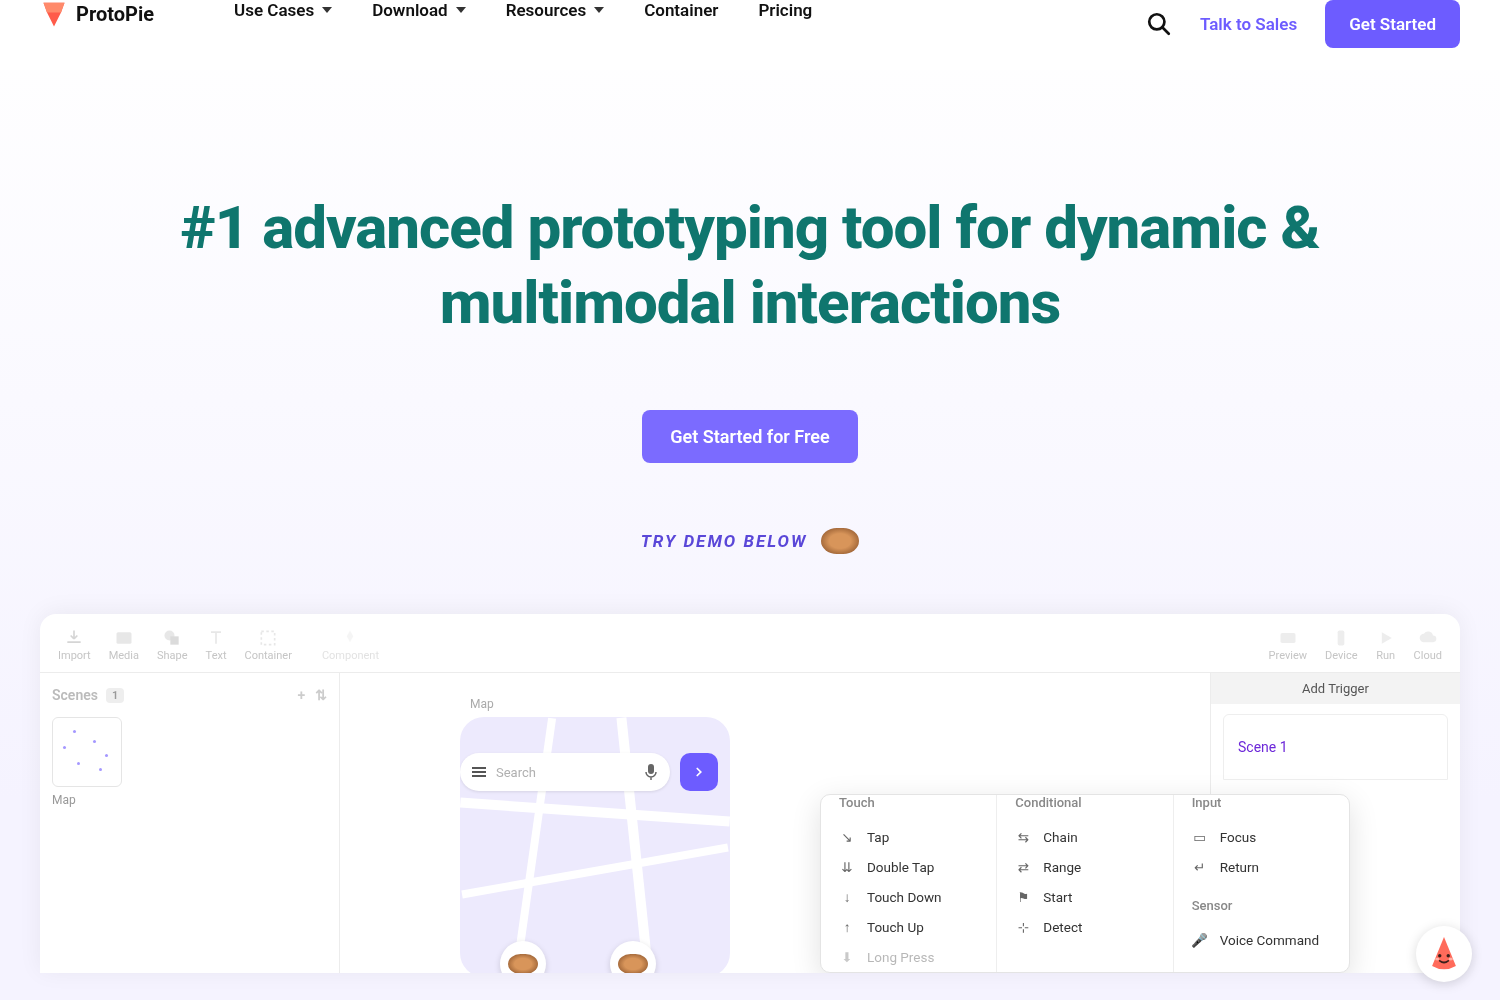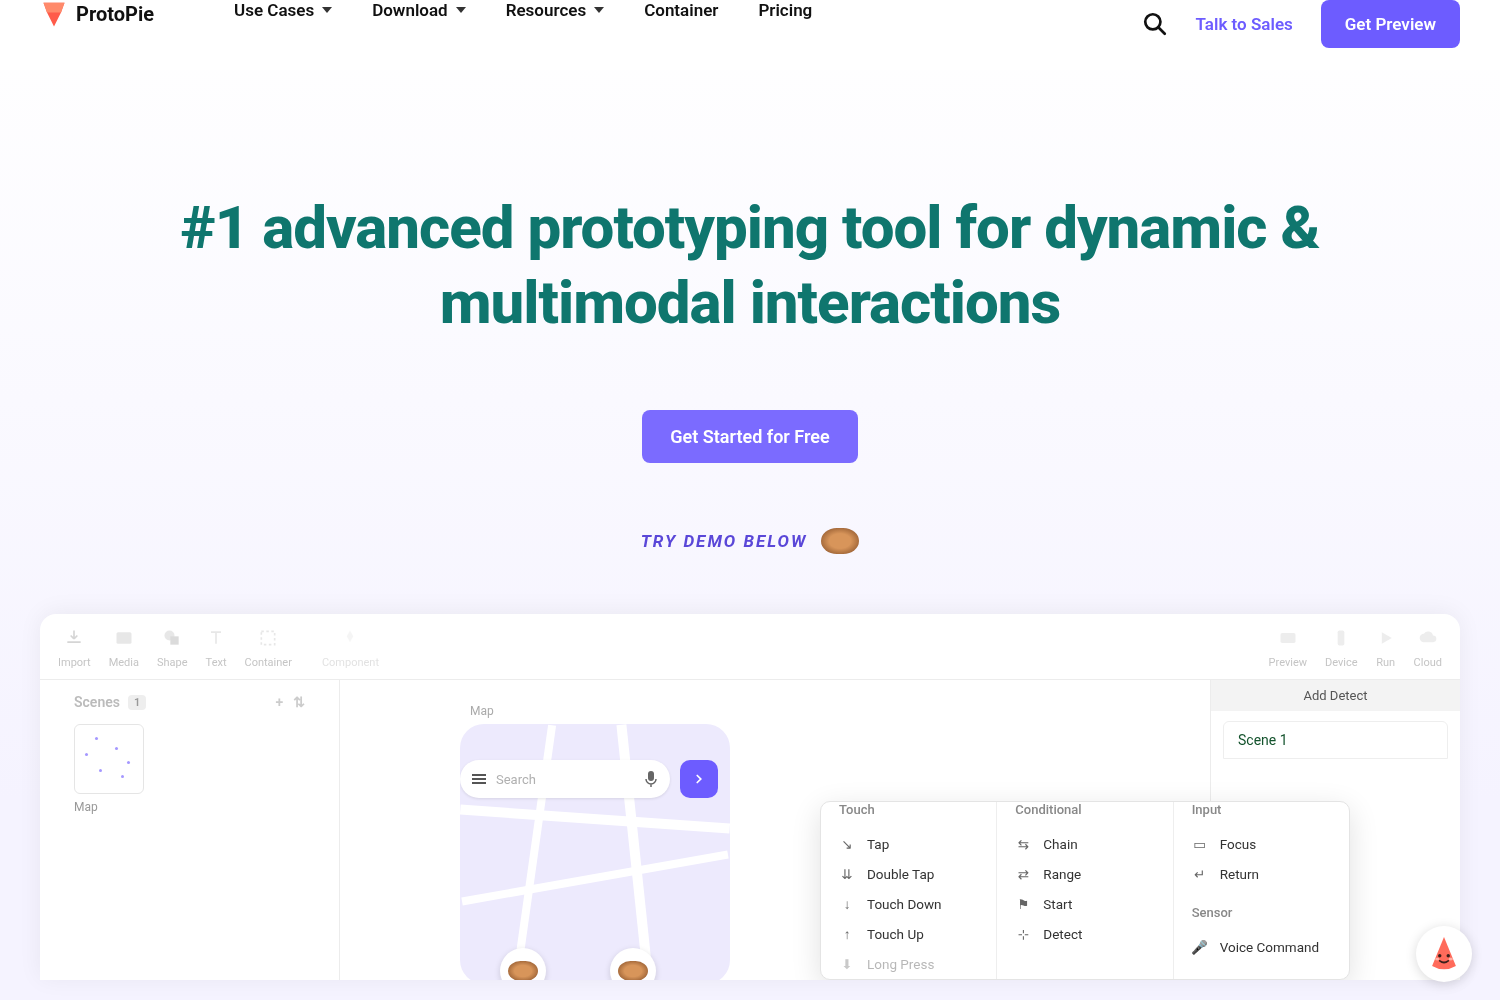--- a/index.html
+++ b/index.html
@@ -16,26 +16,26 @@
 .sales-link { color:#6d5cff; font-weight:600; font-size:17px; cursor:pointer;}
 .get-started { background:#6d5cff; color:#fff; font-weight:600; font-size:17px; padding:14px 24px; border-radius:8px; border:none; cursor:pointer;}
 .hero { text-align:center; padding:120px 40px 40px;}
 .hero h1 { font-size:60px; font-weight:800; line-height:1.25; letter-spacing:-1px; color:#0f766e;}
 .cta { margin-top:70px; background:#7b6bff; color:#fff; border:none; font-weight:600; font-size:18px; padding:16px 28px; border-radius:8px; cursor:pointer;}
 .try-demo { margin-top:65px; display:flex; align-items:center; justify-content:center; gap:14px; font-style:italic; font-family:"Comic Sans MS",cursive; letter-spacing:2px; font-weight:700; font-size:17px; color:#5a47d8;}
 .pie-icon { width:38px;height:26px;background:radial-gradient(ellipse at center,#d8955a 40%,#7a4520 100%); border-radius:50%/60%;}
 .app-shell { margin:20px 40px 0; background:#fff; border-radius:16px 16px 0 0; box-shadow:0 -2px 24px rgba(0,0,0,0.06); overflow:hidden;}
 .toolbar { display:flex; align-items:center; padding:14px 18px 10px; border-bottom:1px solid #ececec;}
 .tool-group-left { display:flex; gap:18px;}
-.tool { display:flex; flex-direction:column; align-items:center; gap:8px; color:#c5c5c5; font-size:11px; }
+.tool { display:flex; flex-direction:column; align-items:center; gap:1px; color:#c5c5c5; font-size:11px; }
 .tool-icon { width:20px; height:20px; opacity:.35;}
 .component-tool { margin-left:12px; opacity:.5;}
 .tool-group-right { margin-left:auto; display:flex; gap:18px;}
 .workspace { display:flex; height:300px; position:relative;}
-.scenes-panel { width:300px; border-right:1px solid #ececec; padding:14px 34px; color:#bbb;}
+.scenes-panel { width:300px; border-right:1px solid #ececec; padding:14px 12px; color:#bbb;}
 .scenes-header { display:flex; align-items:center; gap:8px; font-size:14px; font-weight:600;}
 .badge { background:#eee; color:#999; font-size:11px; padding:1px 6px; border-radius:4px;}
 .scenes-header .controls { margin-left:auto; display:flex; gap:10px; color:#ccc;}
 .scene-thumb { margin-top:14px; width:70px;height:70px;border:1px solid #e5e5e5;border-radius:6px;position:relative;}
 .dot{position:absolute;width:3px;height:3px;background:#a598ff;border-radius:50%;}
 .scene-label { font-size:12px; margin-top:6px; color:#999;}
 .canvas { flex:1; position:relative;}
 .canvas-label { position:absolute; left:130px; top:24px; font-size:12px; color:#aaa;}
 .map-card { position:absolute; left:120px; top:44px; width:270px; height:260px; background:#edeafd; border-radius:24px; overflow:hidden;}
 .map-card .search-field{position:absolute;top:36px;left:0;right:60px;height:38px;background:#fff;border-radius:20px;display:flex;align-items:center;padding:0 12px;gap:10px;box-shadow:0 1px 3px rgba(0,0,0,.1);}
@@ -43,21 +43,21 @@
 .hamburger span{height:2px;background:#555;}
 .search-text{color:#b0b0b0;font-size:13px;flex:1;}
 .go-btn{position:absolute;top:36px;right:12px;width:38px;height:38px;background:#6d5cff;border-radius:10px;display:flex;align-items:center;justify-content:center;}
 .go-btn svg{width:14px;height:14px;}
 .pin{position:absolute;width:46px;height:46px;background:#fff;border-radius:50%;display:flex;align-items:center;justify-content:center;box-shadow:0 2px 6px rgba(0,0,0,.15);}
 .pin .pie-icon{width:30px;height:20px;}
 .roads{position:absolute;inset:0;}
 .road{position:absolute;background:#fff;}
 .panel-right { width:250px; border-left:1px solid #ececec;}
 .add-trigger{ text-align:center;font-size:13px;color:#555;background:#f3f3f3;padding:8px 0;}
-.scene-tab{ padding:10px 14px; font-size:14px; color:#14532d; border:1px solid #eee; margin:10px 12px 0; border-radius:6px 6px 0 0;}
+.scene-tab{ padding:24px 14px; font-size:14px; color:#6d28d9; border:1px solid #eee; margin:10px 12px 0; border-radius:6px 6px 0 0;}
 .popover{position:absolute;bottom:0;left:780px;width:530px;background:#fff;border:1px solid #e4e4e4;border-radius:10px;box-shadow:0 8px 30px rgba(0,0,0,.12);display:flex;padding:0 0;}
 .pop-col{flex:1;padding:0 18px;border-right:1px solid #eee;}
 .pop-col:last-child{border-right:none;}
 .pop-col h4{font-size:13px;color:#888;font-weight:500;margin-bottom:12px;}
 .pop-item{display:flex;align-items:center;gap:12px;font-size:13.5px;color:#333;padding:7px 0;}
 .pop-item .ico{width:16px;height:16px;display:flex;align-items:center;justify-content:center;color:#666;}
 .sensor-block h4{margin-top:16px;}
 .mascot{position:absolute;right:28px;bottom:18px;width:56px;height:56px;background:#fff;border-radius:50%;box-shadow:0 2px 12px rgba(0,0,0,.15);display:flex;align-items:center;justify-content:center;}
 .mascot svg{width:34px;height:38px;}
 </style>
@@ -91,21 +91,21 @@
     <div class="nav-item">
         <span>Pricing</span>
       </div>
   </nav>
   <div class="header-right">
     <svg class="search-btn" viewBox="0 0 24 24">
         <circle cx="10" cy="10" r="7" stroke="#111" stroke-width="2.5" fill="none"></circle>
         <line x1="15" y1="15" x2="21" y2="21" stroke="#111" stroke-width="2.5" stroke-linecap="round"></line>
       </svg>
     <a class="sales-link">Talk to Sales</a>
-    <button class="get-started">Get Preview</button>
+    <button class="get-started">Get Started</button>
   </div>
 </header>
 
 <section class="hero">
   <h1>#1 advanced prototyping tool for dynamic &amp; multimodal interactions</h1>
   <button class="cta">Get Started for Free</button>
   <div class="try-demo">
     <span>TRY DEMO BELOW</span>
     <span class="pie-icon"></span>
   </div>
@@ -230,21 +230,21 @@
         <div class="pin" style="bottom:-10px;left:40px">
             <span class="pie-icon"></span>
           </div>
         <div class="pin" style="bottom:-10px;left:150px">
             <span class="pie-icon"></span>
           </div>
       </div>
     </div>
 
     <div class="panel-right">
-      <div class="add-trigger">Add Detect</div>
+      <div class="add-trigger">Add Trigger</div>
       <div class="scene-tab">Scene 1</div>
     </div>
 
     <div class="popover">
       <div class="pop-col">
         <h4>Touch</h4>
         <div class="pop-item">
             <span class="ico">↘</span>
             <span>Tap</span>
           </div>

